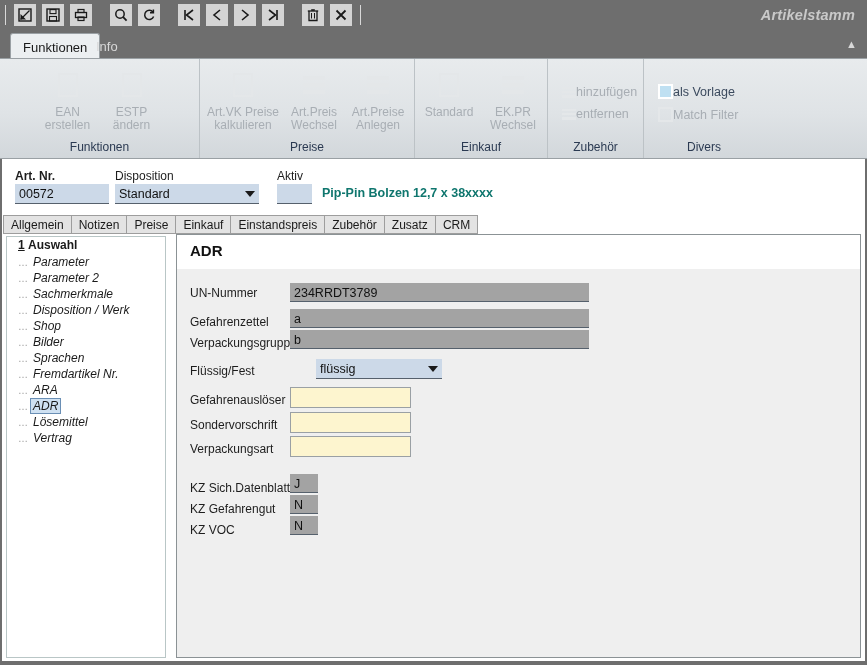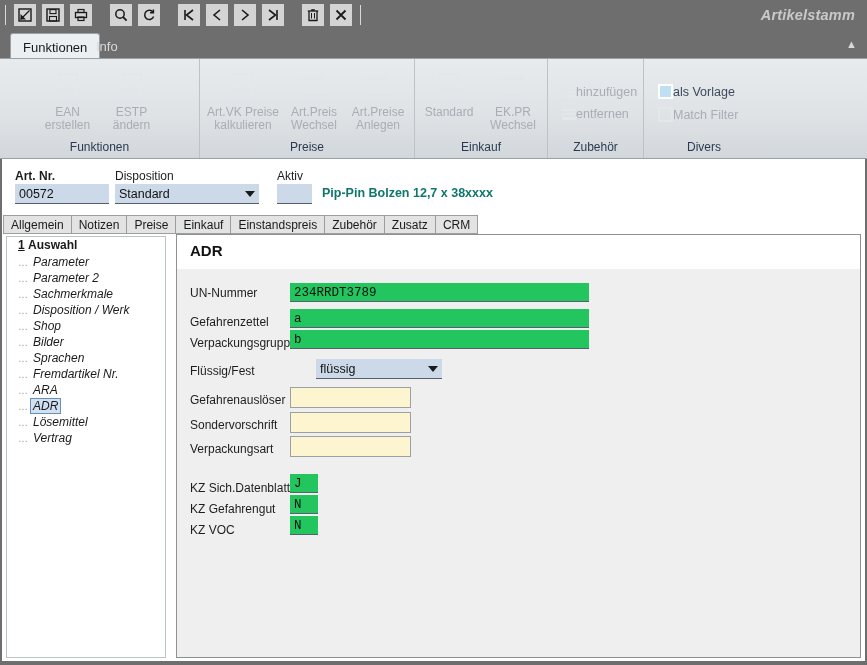--- a/index.html
+++ b/index.html
@@ -125,21 +125,21 @@
     position: absolute;
     background: #ccd9e8;
     border: none;
     border-bottom: 1px solid #55606c;
     font-family: "Liberation Sans", sans-serif;
     font-size: 12.5px; color: #111111;
     padding: 1px 4px 0 4px;
     outline: none;
   }
   .tf.yellow { background: #fdf5cf; border: 1px solid #9aa0a4; }
-  .tf.plain { background: #22c55e; font-family: Liberation Mono, monospace; }
+  .tf.plain { background: #a3a3a3; }
   .combo {
     position: absolute; background: #ccd9e8;
     border: none; border-bottom: 1px solid #55606c;
     font-size: 12.5px; color: #111111;
     display: flex; align-items: center;
     padding: 0 4px; cursor: pointer;
   }
   .combo .arrow {
     margin-left: auto; width: 0; height: 0;
     border-left: 5px solid transparent; border-right: 5px solid transparent;

